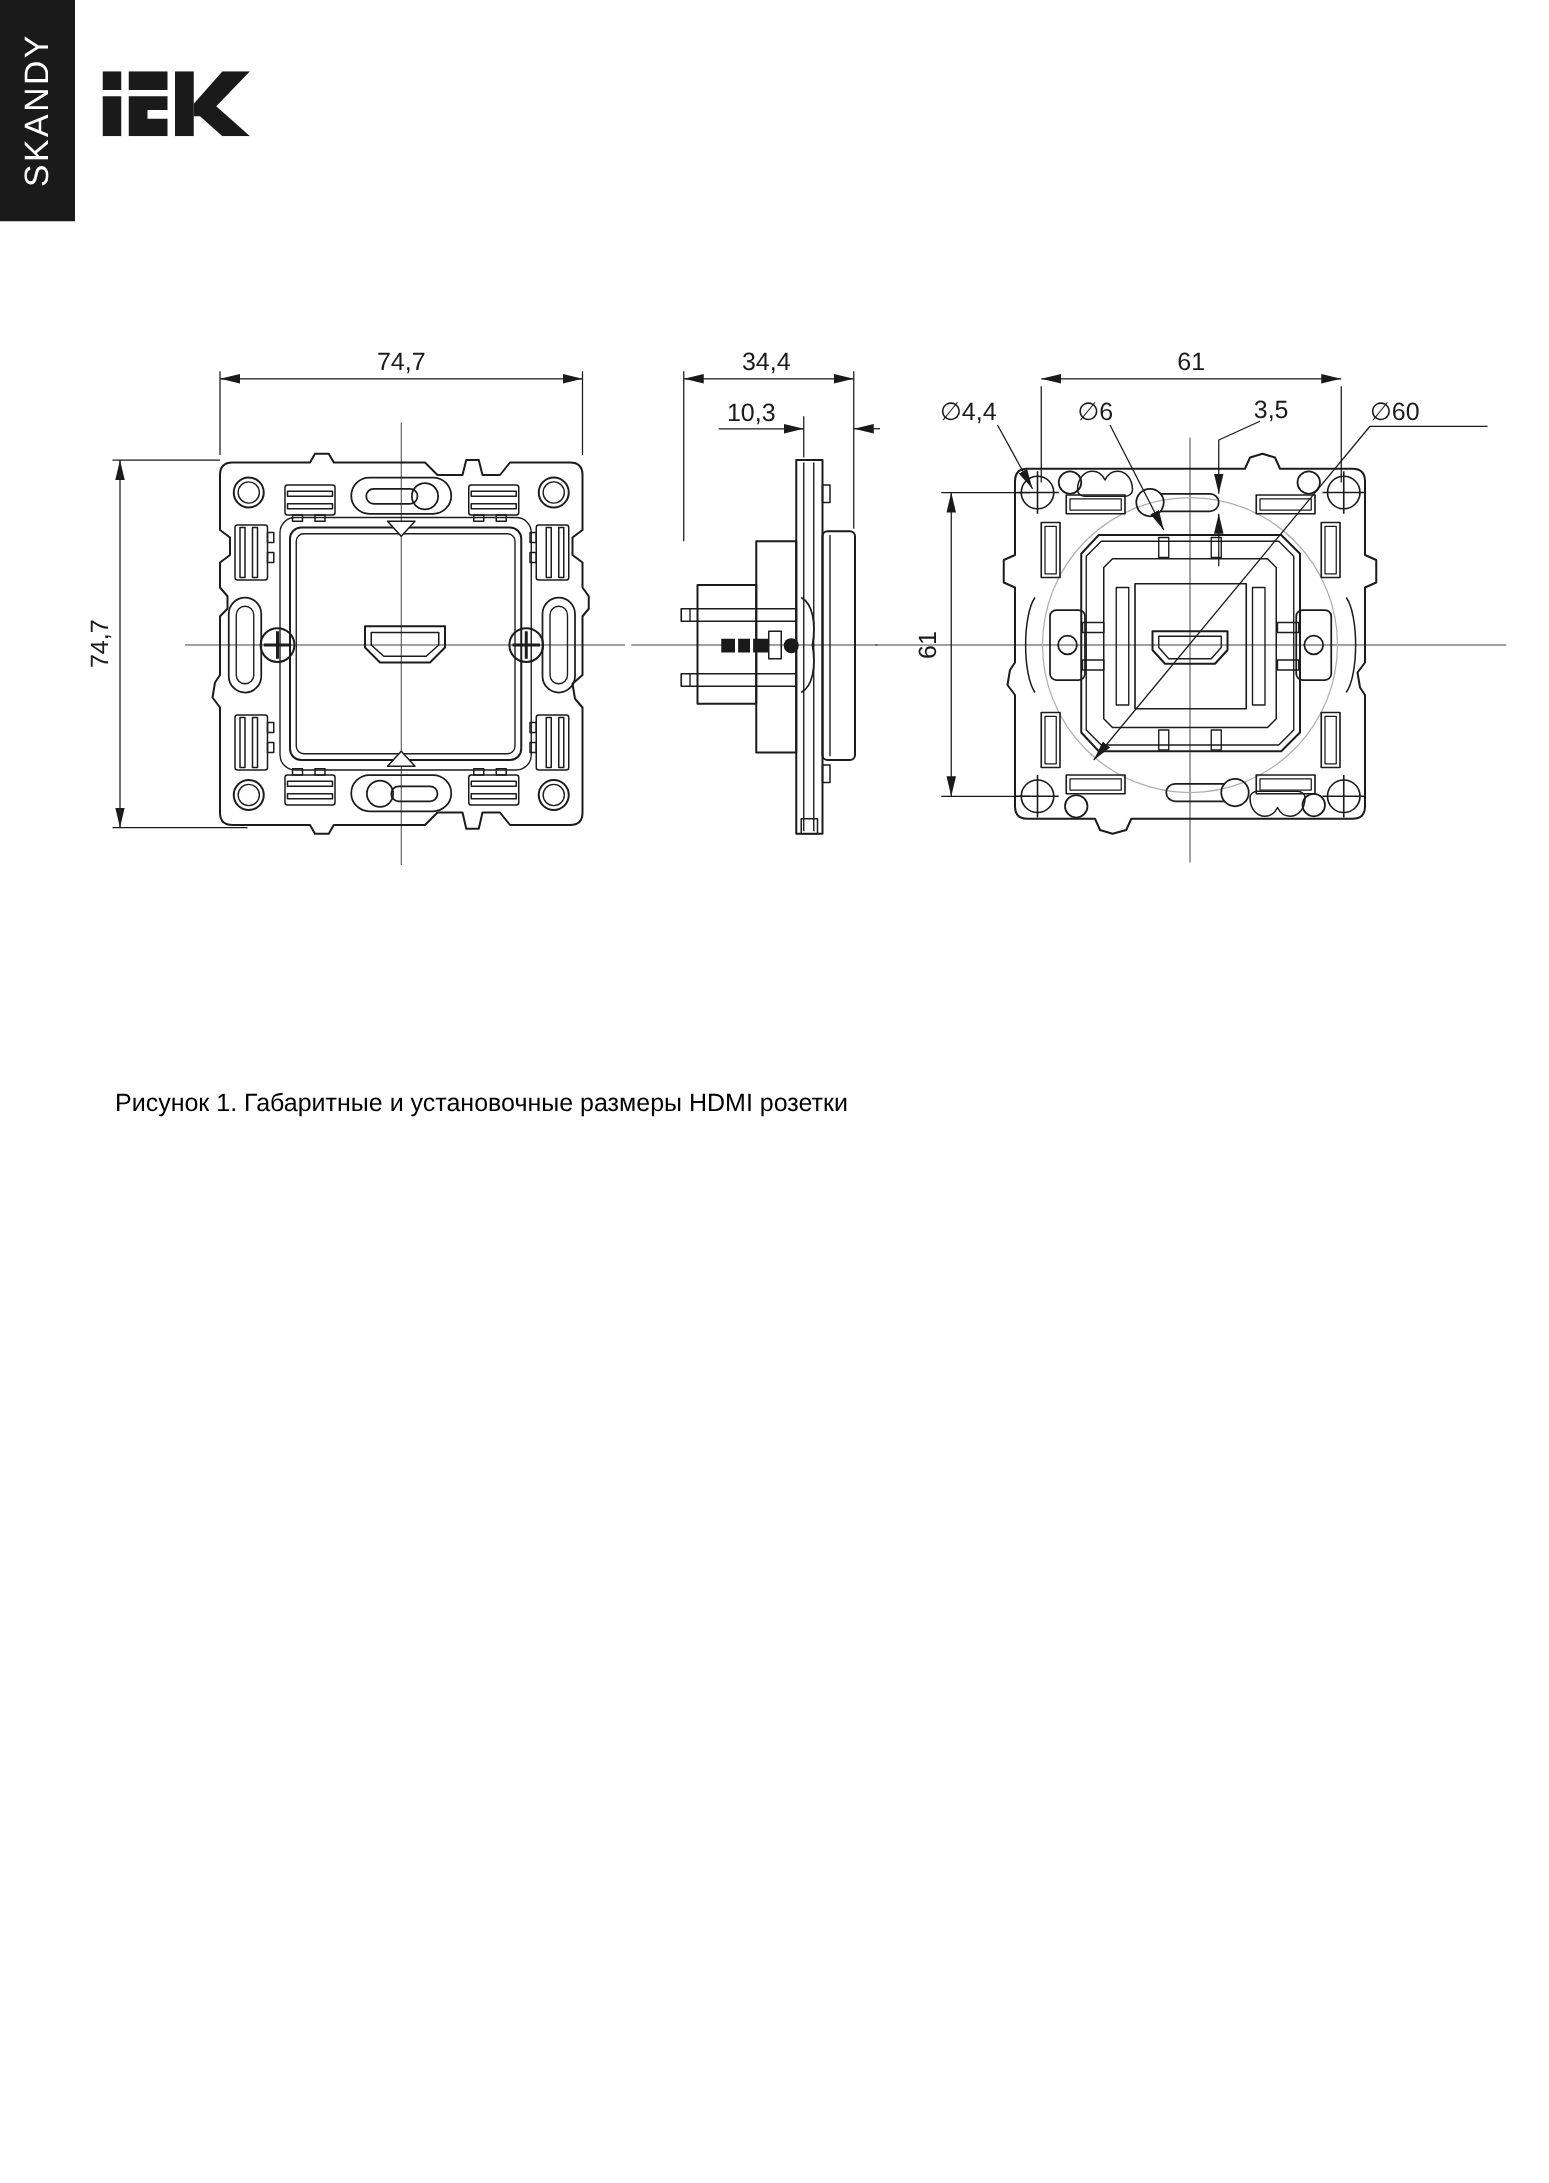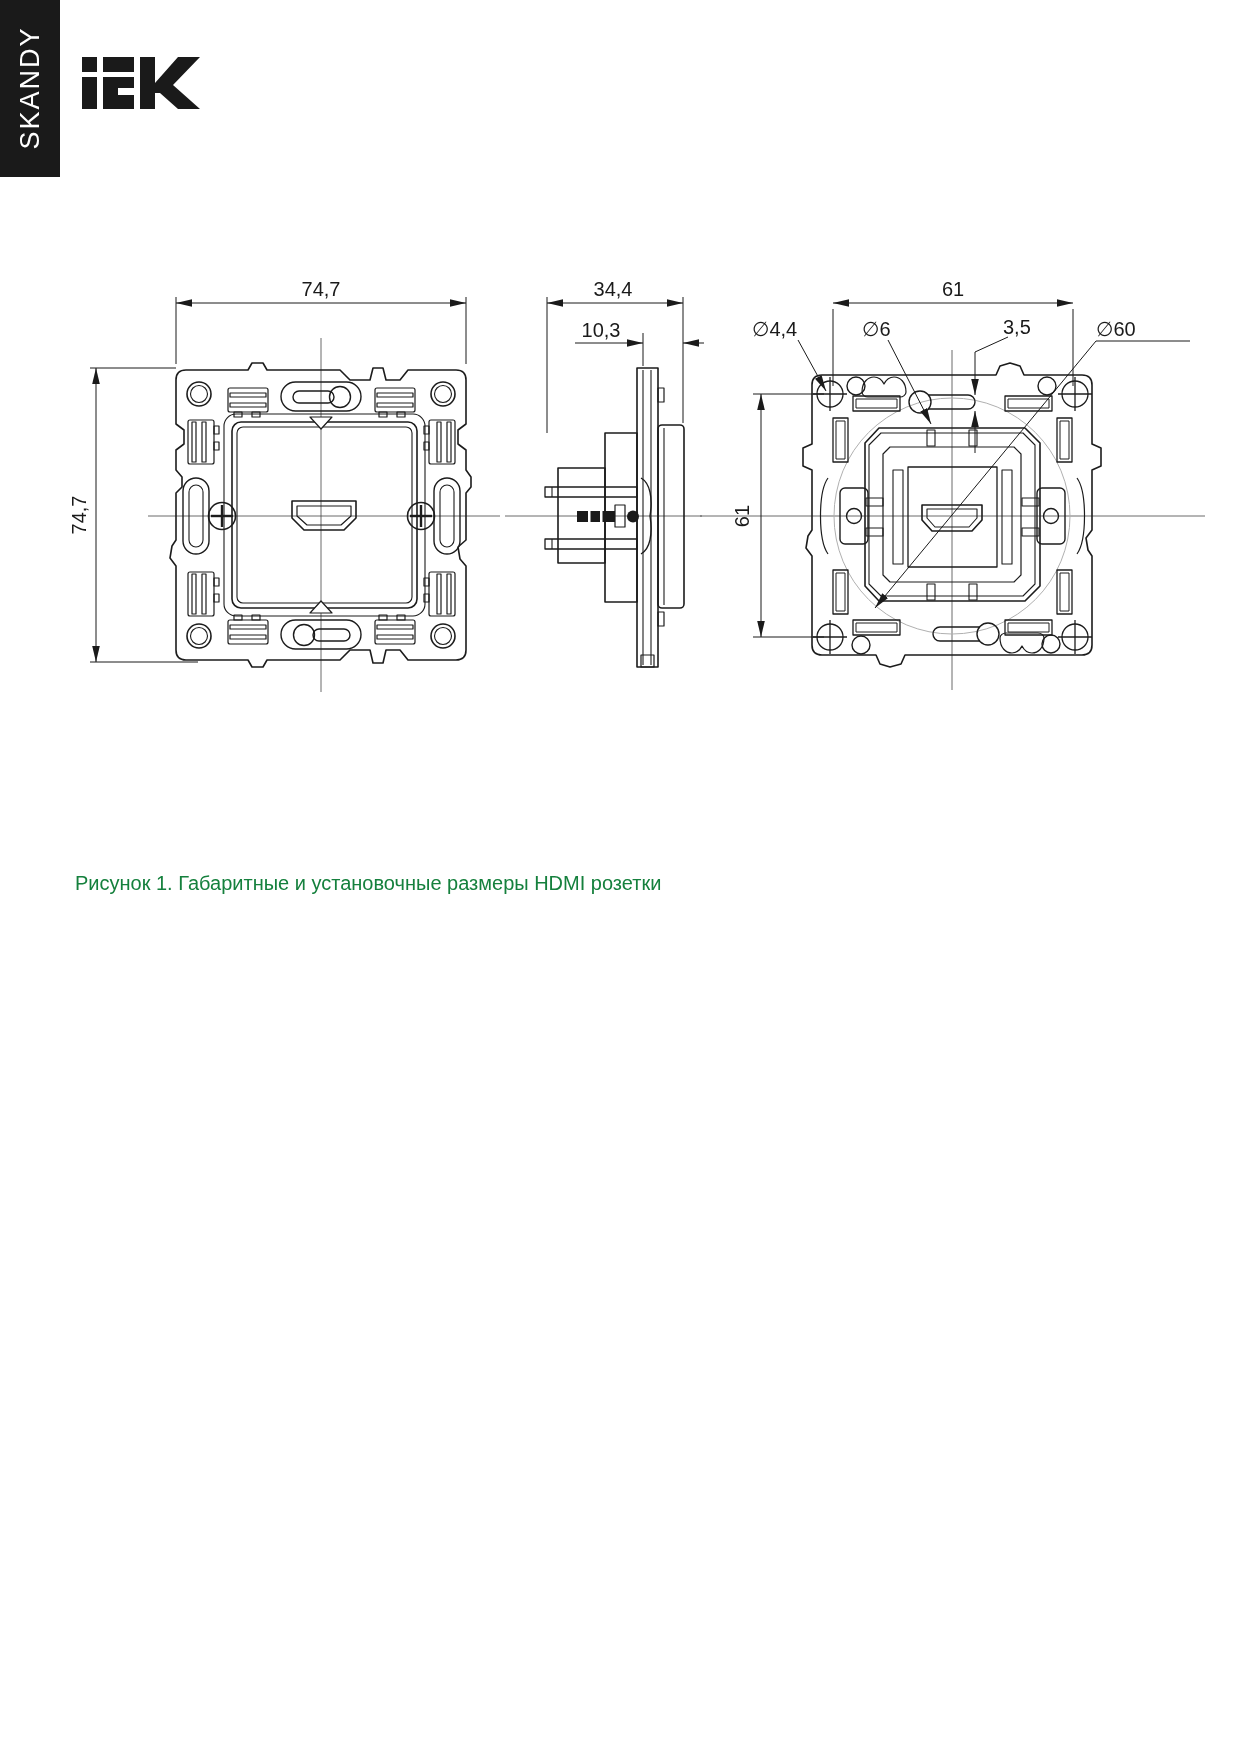--- a/index.html
+++ b/index.html
@@ -12,21 +12,21 @@
   }
   .banner-label{
     position:absolute;left:30px;top:88px;
     transform:translate(-50%,-50%) rotate(-90deg);
     transform-origin:center;
     color:#ffffff;font-size:27px;letter-spacing:2px;white-space:nowrap;
   }
   .logo{position:absolute;left:82px;top:57px;}
   .drawing{position:absolute;left:0;top:0;}
   .caption{
-    position:absolute;left:75px;top:872px;font-size:20px;color:#15803d;
+    position:absolute;left:92px;top:872px;font-size:20px;color:#000000;
     white-space:nowrap;
   }
   svg text{font-family:"Liberation Sans", sans-serif;}
 </style>
 </head>
 <body>
 
 <div class="banner">
   <span class="banner-label">SKANDY</span>
 </div>

